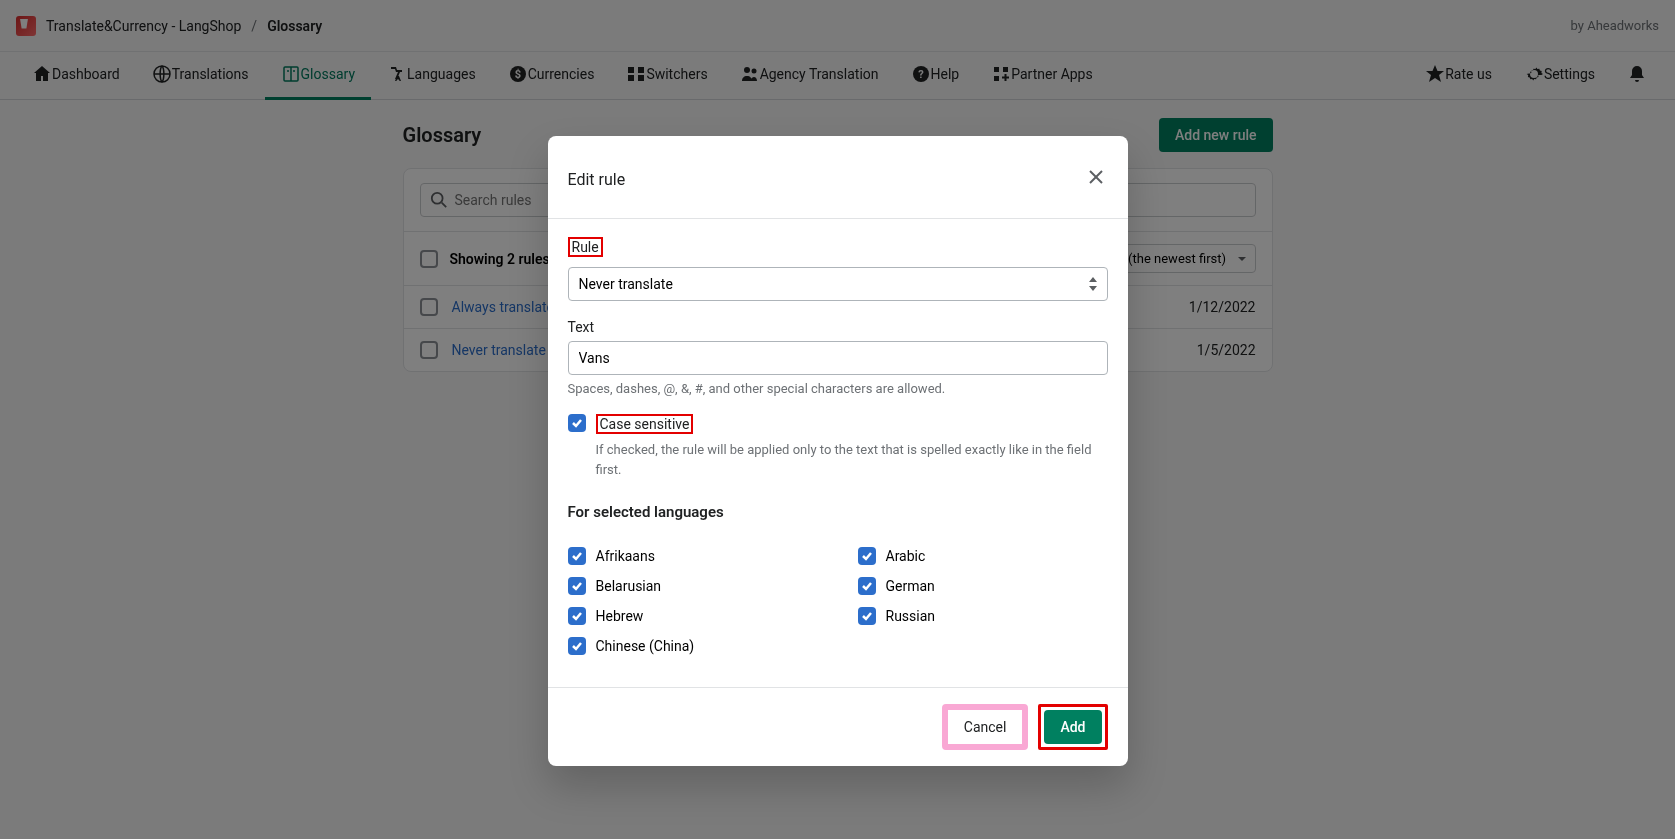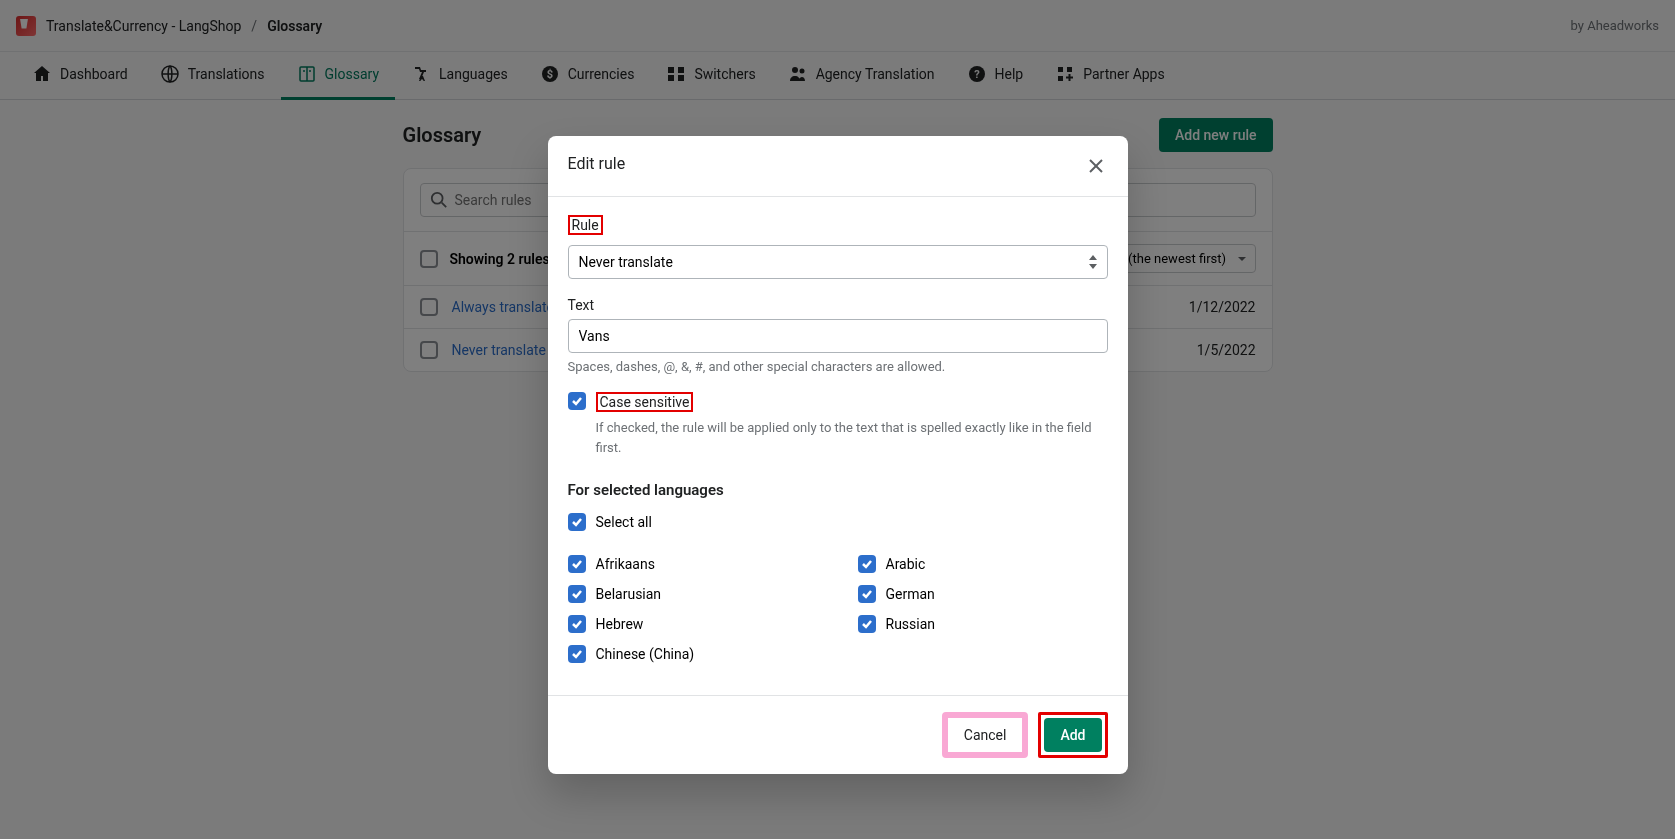--- a/index.html
+++ b/index.html
@@ -10,21 +10,21 @@
     .breadcrumb { display: flex; align-items: center; gap: 10px; color: #202223; font-size: 14px; }
     .breadcrumb .logo { width: 20px; height: 20px; background: linear-gradient(135deg, #d82c2c, #ff6b6b); border-radius: 3px; position: relative; }
     .breadcrumb .logo::after { content: ''; position: absolute; top: 3px; left: 4px; width: 8px; height: 10px; background: #fff; clip-path: polygon(0 0, 100% 0, 80% 100%, 20% 100%); }
     .breadcrumb .sep { color: #6d7175; }
     .breadcrumb .strong { font-weight: 600; color: #202223; }
     .byline { font-size: 13px; color: #6d7175; }
     
     
     .navbar { background: #f6f6f7; border-bottom: 1px solid #d2d5d8; padding: 0 16px; display: flex; align-items: center; justify-content: space-between; height: 48px; }
     .nav-left { display: flex; align-items: center; gap: 0; }
-    .nav-item { display: flex; align-items: center; gap: 8px; padding: 0 16px; height: 48px; color: #202223; font-size: 14px; cursor: pointer; border-bottom: 3px solid transparent; }
+    .nav-item { display: flex; align-items: center; padding: 0 16px; height: 48px; color: #202223; font-size: 14px; cursor: pointer; border-bottom: 3px solid transparent; }
     .nav-item.active { color: #007a5e; border-bottom-color: #008060; }
     .nav-item .nicon { width: 20px; height: 20px; display: inline-flex; align-items: center; justify-content: center; }
     .nav-right { display: flex; align-items: center; gap: 8px; }
     .nav-right .nav-item { padding: 0 12px; }
     
     
     .page { padding: 18px 0; max-width: 870px; margin: 0 auto; }
     .page-head { display: flex; justify-content: space-between; align-items: center; margin-bottom: 16px; }
     .page-title { font-size: 20px; font-weight: 600; color: #202223; }
     .btn-primary { background: #008060; color: #fff; border: none; padding: 9px 16px; border-radius: 4px; font-size: 14px; font-weight: 500; cursor: pointer; }
@@ -42,21 +42,21 @@
     .sel-wrap::after { content: ''; position: absolute; right: 10px; top: 50%; transform: translateY(-50%); width: 0; height: 0; border-left: 4px solid transparent; border-right: 4px solid transparent; border-top: 4px solid #5c5f62; }
     .tr { display: flex; align-items: center; justify-content: space-between; padding: 12px 16px; border-top: 1px solid #e1e3e5; font-size: 14px; }
     .tr .left { display: flex; align-items: center; gap: 14px; }
     .tr .link { color: #2c6ecb; cursor: pointer; }
     .tr .date { color: #202223; }
     .chk { width: 18px; height: 18px; border: 2px solid #8c9196; border-radius: 4px; background: #fff; cursor: pointer; flex-shrink: 0; }
     
     
     .overlay { position: absolute; inset: 0; background: rgba(0,0,0,0.5); display: flex; align-items: flex-start; justify-content: center; padding-top: 136px; }
     .modal { background: #fff; width: 580px; border-radius: 8px; box-shadow: 0 20px 40px rgba(0,0,0,0.2); overflow: hidden; }
-    .modal-head { display: flex; justify-content: space-between; align-items: flex-start; padding: 18px 20px; border-bottom: 1px solid #e1e3e5; }
+    .modal-head { display: flex; justify-content: space-between; align-items: flex-end; padding: 29px 20px; border-bottom: 1px solid #e1e3e5; }
     .modal-title { font-size: 16px; font-weight: 400; color: #202223; }
     .close-btn { width: 24px; height: 24px; cursor: pointer; color: #5c5f62; display: flex; align-items: center; justify-content: center; }
     .modal-body { padding: 18px 20px 20px; }
     .field-label { font-size: 14px; color: #202223; margin-bottom: 6px; display: inline-block; }
     .hl-red { border: 2px solid #e30000; padding: 0 2px; }
     .select-wrap { position: relative; margin-bottom: 16px; }
     .select { width: 100%; border: 1px solid #aeb4b9; border-radius: 4px; padding: 8px 10px; font-size: 14px; appearance: none; background: #fff; }
     .select-wrap .caret { position: absolute; right: 10px; top: 50%; transform: translateY(-50%); pointer-events: none; }
     .text-input { width: 100%; border: 1px solid #aeb4b9; border-radius: 4px; padding: 8px 10px; font-size: 14px; margin-bottom: 6px; }
     .hint { font-size: 13px; color: #6d7175; margin-bottom: 18px; }
@@ -169,20 +169,45 @@
           <svg viewBox="0 0 20 20" fill="currentColor">
             <rect x="3" y="3" width="5" height="5"></rect>
             <rect x="12" y="3" width="5" height="5"></rect>
             <rect x="3" y="12" width="5" height="5"></rect>
             <path d="M14.5 10v7M11 13.5h7" stroke="currentColor" stroke-width="2"></path>
           </svg>
         </span>
         <span>Partner Apps</span>
       </div>
   </div>
+  <div class="nav-right">
+    <div class="nav-item">
+        <span class="nicon">
+          <svg viewBox="0 0 20 20" fill="currentColor">
+            <path d="M10 1l2.5 6H19l-5 4 2 7-6-4-6 4 2-7-5-4h6.5z"></path>
+          </svg>
+        </span>
+        <span>Rate us</span>
+      </div>
+    <div class="nav-item">
+        <span class="nicon">
+          <svg viewBox="0 0 20 20" fill="currentColor">
+            <path d="M10 6a4 4 0 100 8 4 4 0 000-8zm7.4 5l1.6-1-1.6-1 .3-1.9-1.8-.6-.6-1.8-1.9.3-1-1.6-1 1.6-1.9-.3-.6 1.8-1.8.6.3 1.9L2.6 10l1.6 1-.3 1.9 1.8.6.6 1.8 1.9-.3 1 1.6 1-1.6 1.9.3.6-1.8 1.8-.6-.3-1.9z" fill-rule="evenodd"></path>
+          </svg>
+        </span>
+        <span>Settings</span>
+      </div>
+    <div class="nav-item">
+        <span class="nicon">
+          <svg viewBox="0 0 20 20" fill="currentColor">
+            <path d="M10 2a5 5 0 00-5 5v4l-2 3h14l-2-3V7a5 5 0 00-5-5zm0 16a2 2 0 002-2H8a2 2 0 002 2z"></path>
+          </svg>
+        </span>
+      </div>
+  </div>
 </div>
 
 <div class="page">
   <div class="page-head">
     <h1 class="page-title">Glossary</h1>
     <button class="btn-primary">Add new rule</button>
   </div>
   <div class="card">
     <div class="search-row">
       <div class="search-wrap">
@@ -249,28 +274,20 @@
         <span class="chk-filled">
             <svg viewBox="0 0 12 12" fill="none" stroke="currentColor" stroke-width="2.5">
               <path d="M2 6l3 3 5-6"></path>
             </svg>
           </span>
         <span class="field-label hl-red" style="margin-bottom:0;">Case sensitive</span>
       </div>
       <div class="indent-hint">If checked, the rule will be applied only to the text that is spelled exactly like in the field first.</div>
       
       <div class="section-title">For selected languages</div>
-      <div class="lang-item">
-        <span class="chk-filled">
-            <svg viewBox="0 0 12 12" fill="none" stroke="#fff" stroke-width="2.5">
-              <path d="M2 6l3 3 5-6"></path>
-            </svg>
-          </span>
-        <span>Select all</span>
-      </div>
       <div style="height:12px;"></div>
       <div class="lang-cols">
         <div class="lang-col">
           <div class="lang-item">
               <span class="chk-filled">
                 <svg viewBox="0 0 12 12" fill="none" stroke="#fff" stroke-width="2.5">
                   <path d="M2 6l3 3 5-6"></path>
                 </svg>
               </span>
               <span>Afrikaans</span>

